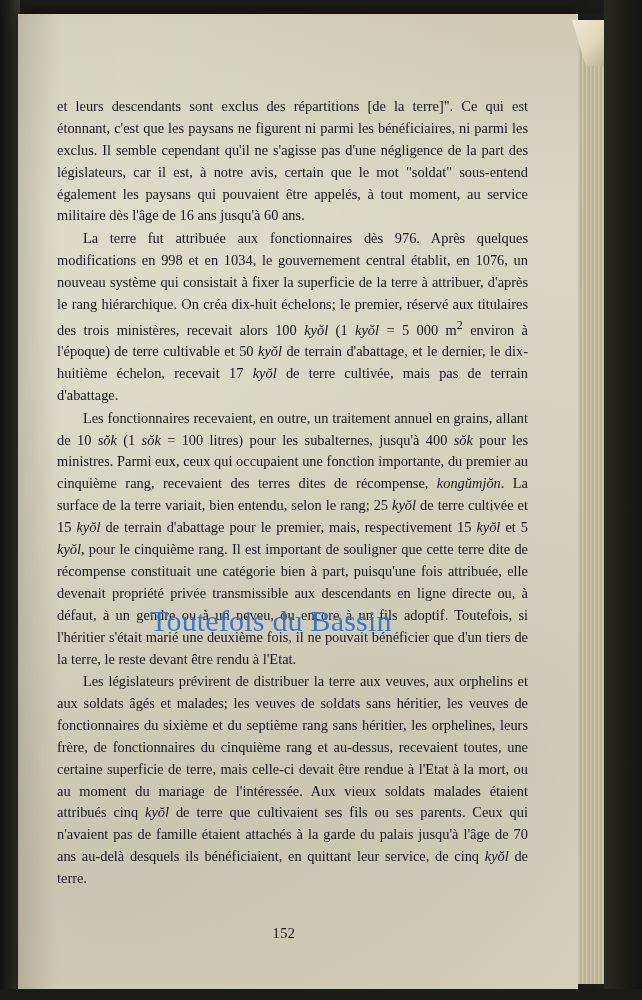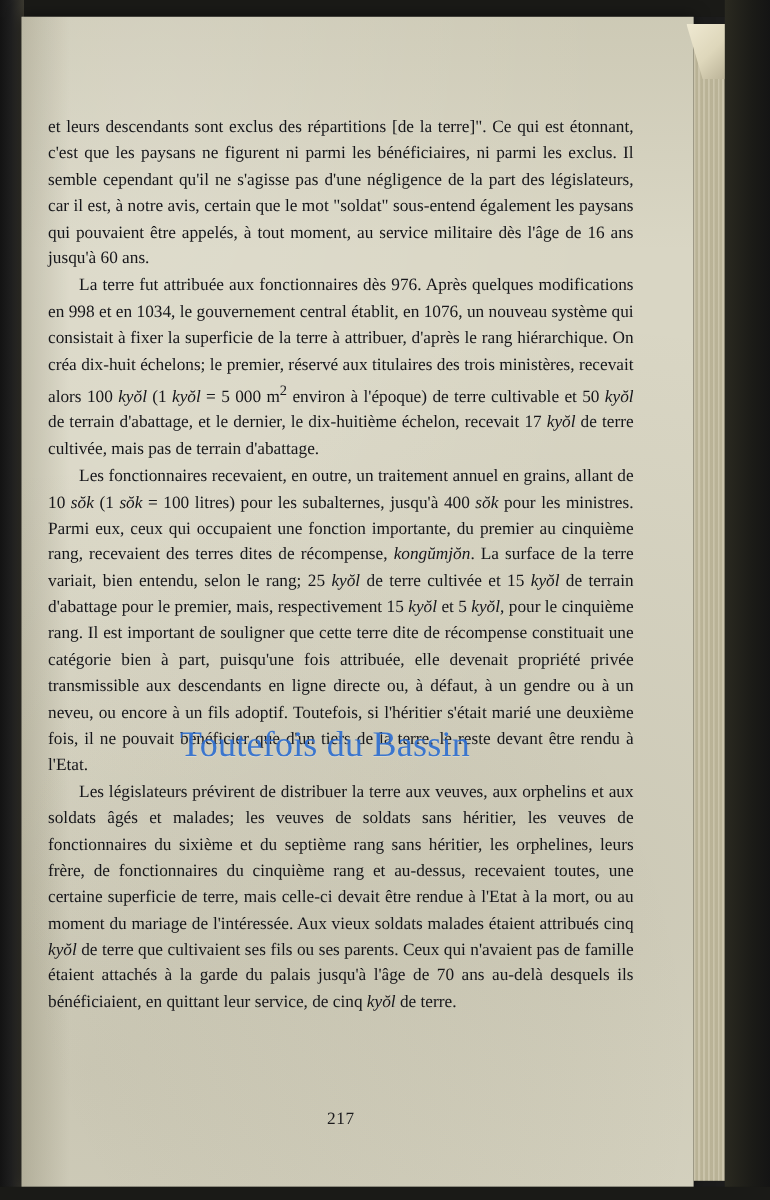--- a/index.html
+++ b/index.html
@@ -107,21 +107,21 @@
     left: 40px;
     top: 96px;
     width: 488px;
     color: #16161a;
     font-size: 14.4px;
     line-height: 1.52;
     text-align: justify;
     -webkit-font-smoothing: antialiased;
   }
   .text-col p {
-    margin: 0 0 0.05em 0;
+    margin: 0 0 0.05em 17px;
     text-indent: 0;
   }
   .text-col p.indent {
     text-indent: 1.8em;
   }
   .page-number {
     position: absolute;
     left: 40px;
     top: 925px;
     width: 488px;
@@ -176,17 +176,17 @@
 
   <div class="ghost"></div>
 
   <div class="text-col">
     <p>et leurs descendants sont exclus des répartitions [de la terre]". Ce qui est étonnant, c'est que les paysans ne figurent ni parmi les bénéficiaires, ni parmi les exclus. Il semble cependant qu'il ne s'agisse pas d'une négligence de la part des législateurs, car il est, à notre avis, certain que le mot "soldat" sous-entend également les paysans qui pouvaient être appelés, à tout moment, au service militaire dès l'âge de 16 ans jusqu'à 60 ans.</p>
     <p class="indent">La terre fut attribuée aux fonctionnaires dès 976. Après quelques modifications en 998 et en 1034, le gouvernement central établit, en 1076, un nouveau système qui consistait à fixer la superficie de la terre à attribuer, d'après le rang hiérarchique. On créa dix-huit échelons; le premier, réservé aux titulaires des trois ministères, recevait alors 100 <i>kyŏl</i> (1 <i>kyŏl</i> = 5 000 m<sup>2</sup> environ à l'époque) de terre cultivable et 50 <i>kyŏl</i> de terrain d'abattage, et le dernier, le dix-huitième échelon, recevait 17 <i>kyŏl</i> de terre cultivée, mais pas de terrain d'abattage.</p>
     <p class="indent">Les fonctionnaires recevaient, en outre, un traitement annuel en grains, allant de 10 <i>sŏk</i> (1 <i>sŏk</i> = 100 litres) pour les subalternes, jusqu'à 400 <i>sŏk</i> pour les ministres. Parmi eux, ceux qui occupaient une fonction importante, du premier au cinquième rang, recevaient des terres dites de récompense, <i>kongŭmjŏn</i>. La surface de la terre variait, bien entendu, selon le rang; 25 <i>kyŏl</i> de terre cultivée et 15 <i>kyŏl</i> de terrain d'abattage pour le premier, mais, respectivement 15 <i>kyŏl</i> et 5 <i>kyŏl</i>, pour le cinquième rang. Il est important de souligner que cette terre dite de récompense constituait une catégorie bien à part, puisqu'une fois attribuée, elle devenait propriété privée transmissible aux descendants en ligne directe ou, à défaut, à un gendre ou à un neveu, ou encore à un fils adoptif. Toutefois, si l'héritier s'était marié une deuxième fois, il ne pouvait bénéficier que d'un tiers de la terre, le reste devant être rendu à l'Etat.</p>
     <p class="indent">Les législateurs prévirent de distribuer la terre aux veuves, aux orphelins et aux soldats âgés et malades; les veuves de soldats sans héritier, les veuves de fonctionnaires du sixième et du septième rang sans héritier, les orphelines, leurs frère, de fonctionnaires du cinquième rang et au-dessus, recevaient toutes, une certaine superficie de terre, mais celle-ci devait être rendue à l'Etat à la mort, ou au moment du mariage de l'intéressée. Aux vieux soldats malades étaient attribués cinq <i>kyŏl</i> de terre que cultivaient ses fils ou ses parents. Ceux qui n'avaient pas de famille étaient attachés à la garde du palais jusqu'à l'âge de 70 ans au-delà desquels ils bénéficiaient, en quittant leur service, de cinq <i>kyŏl</i> de terre.</p>
   </div>
 
-  <div class="page-number">217</div>
+  <div class="page-number">152</div>
 
   <div class="watermark">Toutefois du Bassin</div>
 
 </div>
 
 </body></html>

